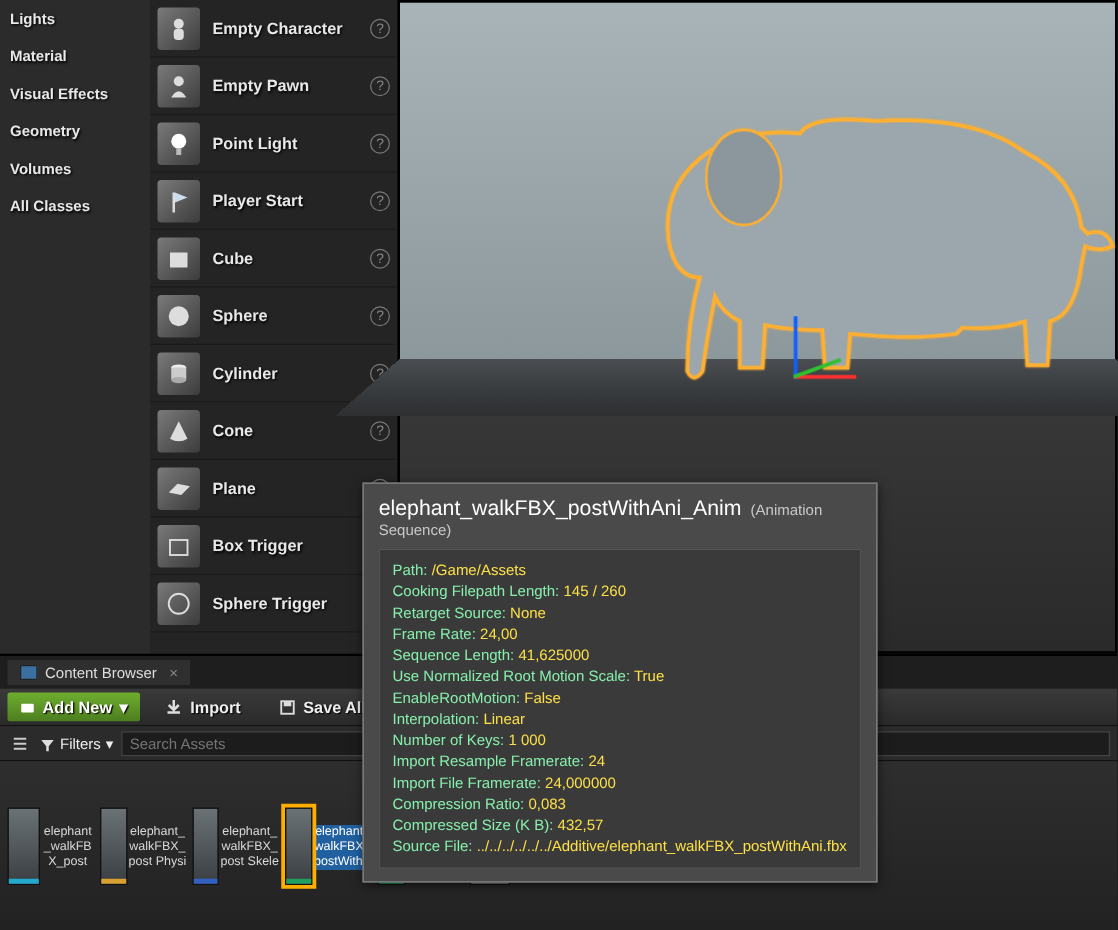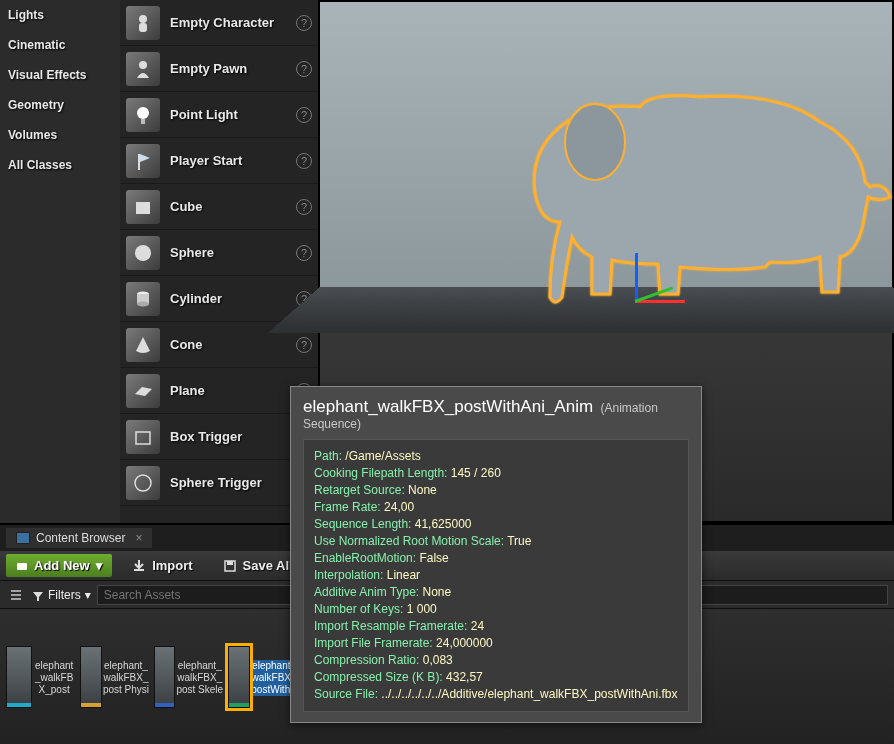--- a/index.html
+++ b/index.html
@@ -54,30 +54,30 @@
   .asset-label { font-size:10px; color:#d8d8d8; text-align:center; line-height:12px; margin-top:2px; word-break:break-all; max-height:36px; overflow:hidden; }
   .asset.sel .asset-label { background:#2060a0; color:#fff; }
 
   
   .tooltip { position:absolute; top:386px; left:290px; width:412px; background:#4a4a4a; border:1px solid #888; padding:10px 12px; box-shadow:0 2px 8px rgba(0,0,0,.6); z-index:50; }
   .tooltip-inner { background:#3a3a3a; margin-top:8px; padding:8px 10px; border:1px solid #555; }
   .tt-title { font-size:17px; color:#fff; display:inline; }
   .tt-type { font-size:12px; color:#c8c8c8; margin-left:4px; }
   .tt-row { font-size:12px; line-height:17px; }
   .tt-label { color:#86efac; }
-  .tt-value { color:#fef9c3; }
+  .tt-value { color:#fde047; }
 </style>
 </head>
 <body>
 
 <div class="layout">
 
   <div class="cat-col" id="cat-col">
       <div class="cat-item">Lights</div>
-      <div class="cat-item">Cinematic</div>
+      <div class="cat-item">Material</div>
       <div class="cat-item">Visual Effects</div>
       <div class="cat-item">Geometry</div>
       <div class="cat-item">Volumes</div>
       <div class="cat-item">All Classes</div>
     </div>
 
   <div class="actor-col" id="actor-col">
       <div class="actor-row">
         <div class="actor-thumb">
           <svg viewBox="0 0 22 22">
@@ -294,21 +294,20 @@
   <span class="tt-type">(Animation Sequence)</span>
   <div class="tooltip-inner" id="tt-rows">
       <div class="tt-row"><span class="tt-label">Path: </span><span class="tt-value">/Game/Assets</span></div>
       <div class="tt-row"><span class="tt-label">Cooking Filepath Length: </span><span class="tt-value">145 / 260</span></div>
       <div class="tt-row"><span class="tt-label">Retarget Source: </span><span class="tt-value">None</span></div>
       <div class="tt-row"><span class="tt-label">Frame Rate: </span><span class="tt-value">24,00</span></div>
       <div class="tt-row"><span class="tt-label">Sequence Length: </span><span class="tt-value">41,625000</span></div>
       <div class="tt-row"><span class="tt-label">Use Normalized Root Motion Scale: </span><span class="tt-value">True</span></div>
       <div class="tt-row"><span class="tt-label">EnableRootMotion: </span><span class="tt-value">False</span></div>
       <div class="tt-row"><span class="tt-label">Interpolation: </span><span class="tt-value">Linear</span></div>
-      <div class="tt-row"><span class="tt-label">Additive Anim Type: </span><span class="tt-value">None</span></div>
       <div class="tt-row"><span class="tt-label">Number of Keys: </span><span class="tt-value">1 000</span></div>
       <div class="tt-row"><span class="tt-label">Import Resample Framerate: </span><span class="tt-value">24</span></div>
       <div class="tt-row"><span class="tt-label">Import File Framerate: </span><span class="tt-value">24,000000</span></div>
       <div class="tt-row"><span class="tt-label">Compression Ratio: </span><span class="tt-value">0,083</span></div>
       <div class="tt-row"><span class="tt-label">Compressed Size (K B): </span><span class="tt-value">432,57</span></div>
       <div class="tt-row"><span class="tt-label">Source File: </span><span class="tt-value">../../../../../../Additive/elephant_walkFBX_postWithAni.fbx</span></div>
     </div>
 </div>
 
 </body></html>

